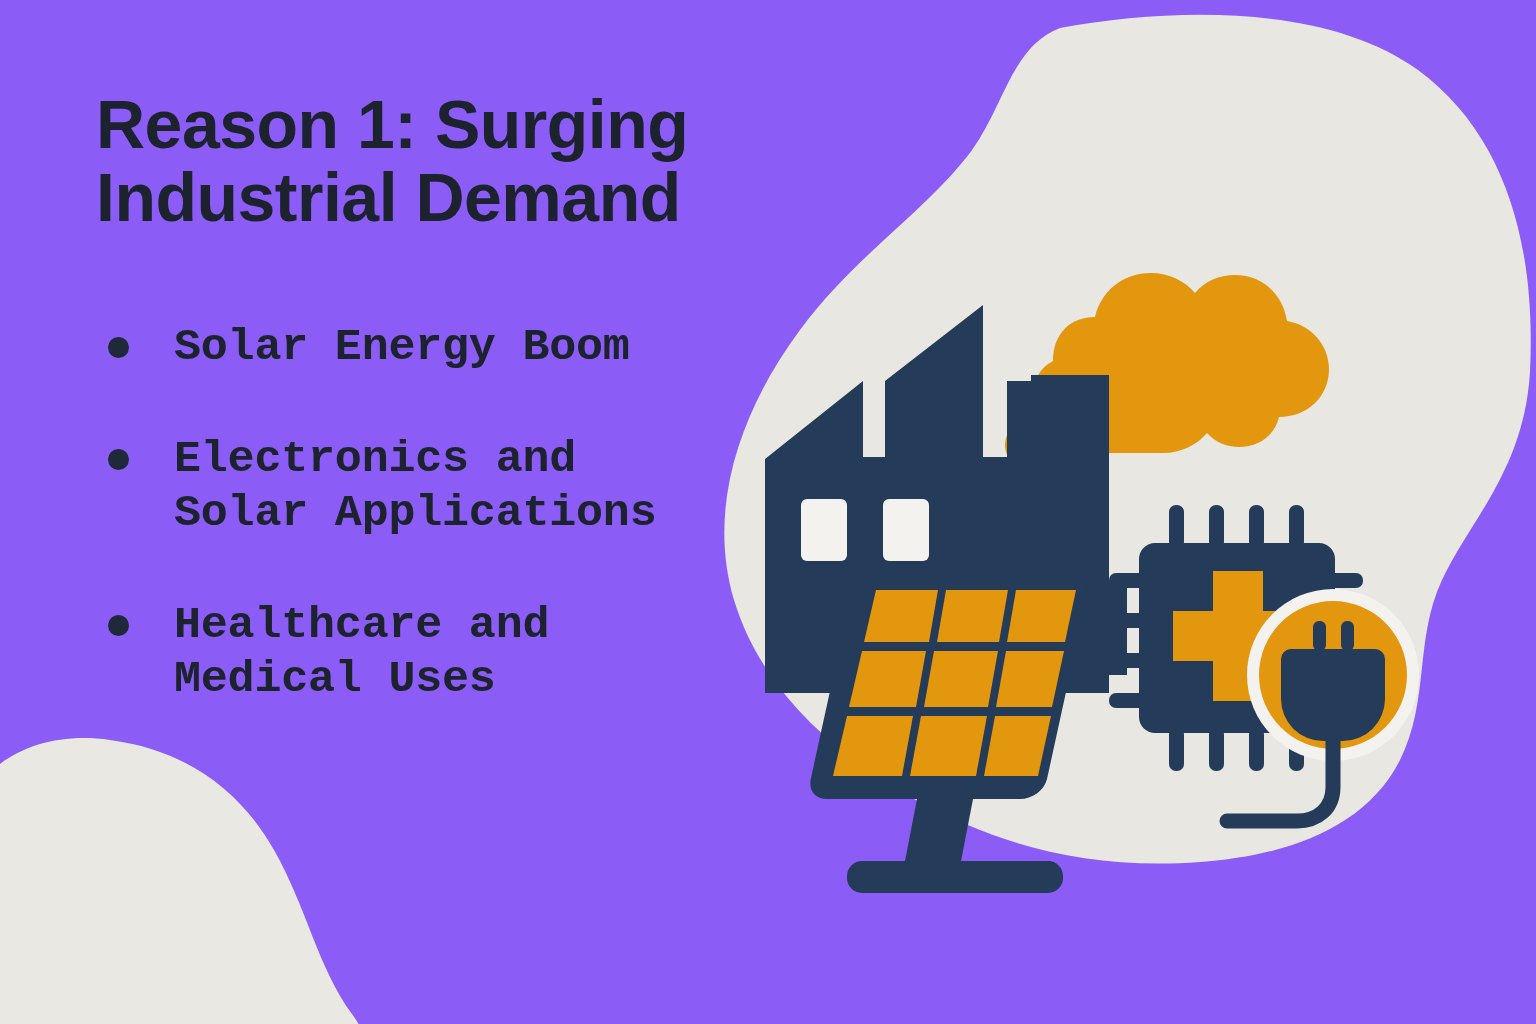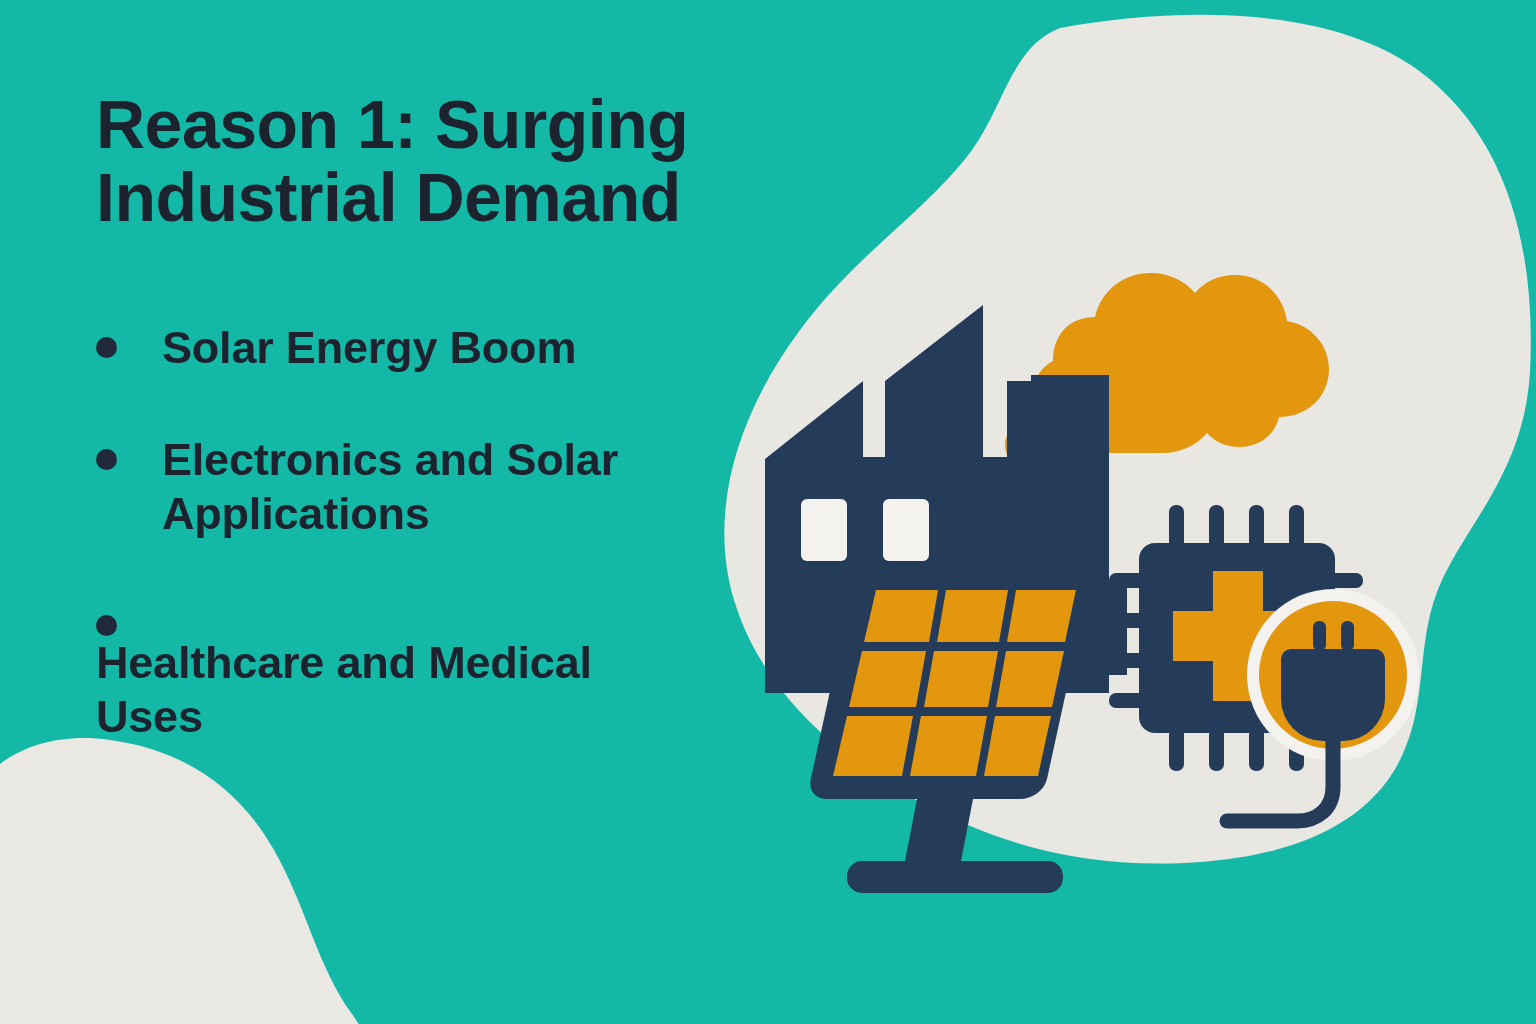--- a/index.html
+++ b/index.html
@@ -6,21 +6,21 @@
   html, body {
     margin: 0;
     padding: 0;
     background: #ffffff;
   }
   .slide {
     position: relative;
     width: 1536px;
     height: 1024px;
     overflow: hidden;
-    background: #14b8a6;
+    background: #8b5cf6;
     font-family: "Liberation Sans", "DejaVu Sans", sans-serif;
   }
 
   
   .bg-layer {
     position: absolute;
     inset: 0;
     width: 1536px;
     height: 1024px;
     pointer-events: none;
@@ -39,30 +39,31 @@
     font-size: 68px;
     line-height: 1.08;
     font-weight: 700;
     letter-spacing: -0.5px;
     color: #1c232e;
     font-family: "Liberation Sans", "DejaVu Sans", sans-serif;
   }
 
   .bullet-list {
     list-style: none;
-    margin: 0;
+    margin: 12px;
     padding: 0;
     margin-top: 86px;
+    font-family: Liberation Mono, monospace;
   }
   .bullet-item {
     display: flex;
     align-items: flex-start;
     margin-bottom: 58px;
   }
-  .bullet-item:last-child { margin-bottom: 0; flex-direction: column; }
+  .bullet-item:last-child { margin-bottom: 0; }
   .bullet-dot {
     flex: 0 0 auto;
     width: 21px;
     height: 21px;
     border-radius: 50%;
     background: #20293a;
     margin-top: 16px;
     margin-right: 45px;
   }
   .bullet-text {

